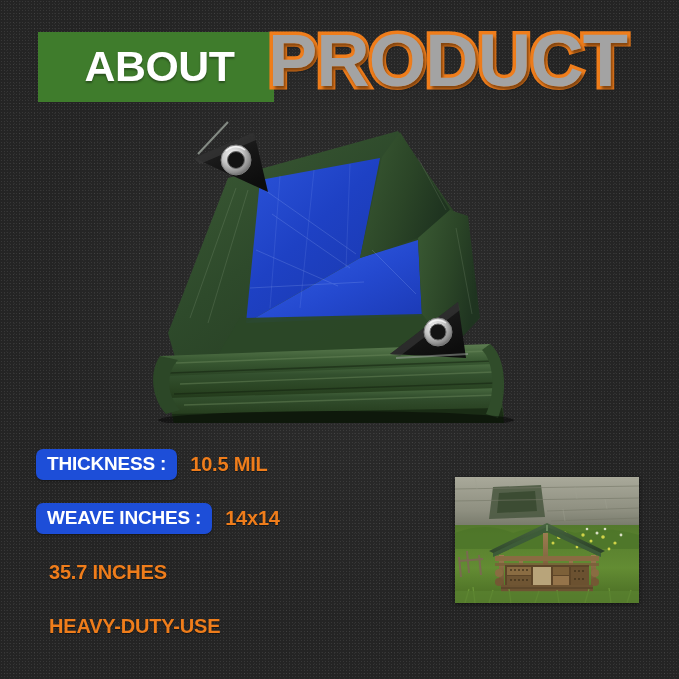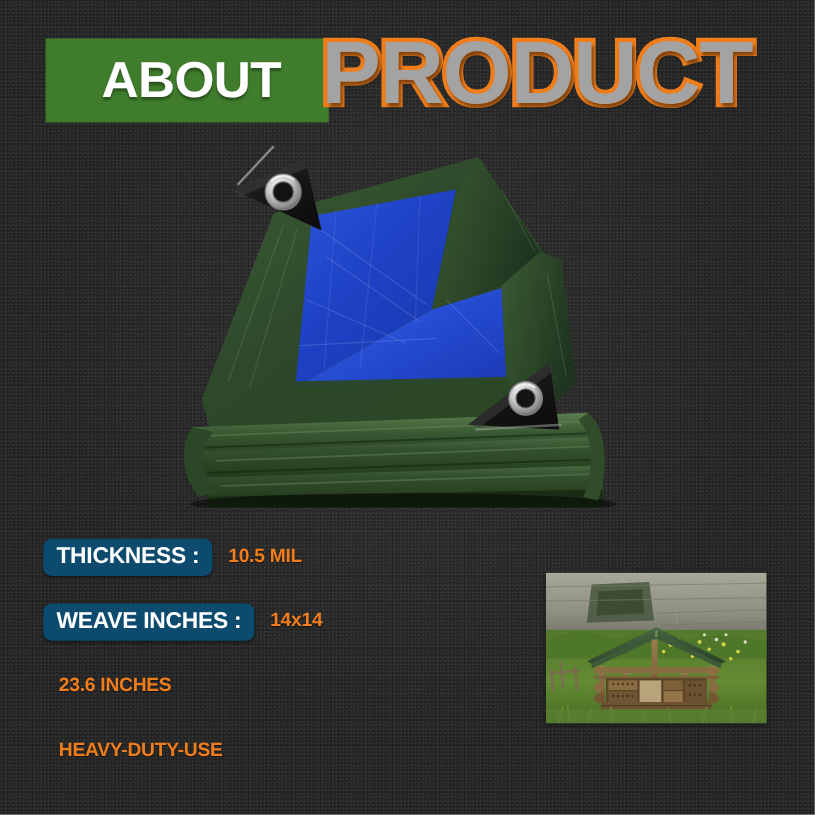--- a/index.html
+++ b/index.html
@@ -100,21 +100,21 @@
     width:610px;
     z-index:6;
   }
   .spec-row{
     display:flex;
     align-items:center;
     height:42px;
     margin-bottom:12px;
   }
   .spec-pill{
-    background:#0c4a6e;
+    background:#1d4ed8;
     border-radius:7px;
     padding:5px 11px 6px 11px;
     display:inline-flex;
     align-items:center;
     height:31px;
     box-shadow:0 1px 2px rgba(0,0,0,.4);
     text-align:right;
   }
   .spec-label{
     color:#ffffff;
@@ -123,21 +123,21 @@
     font-size:19px;
     letter-spacing:-0.2px;
     line-height:1;
     white-space:nowrap;
     transform:scaleX(1.0);
   }
   .spec-value{
     color:#ef7d1b;
     font-family:"Liberation Sans", sans-serif;
     font-weight:bold;
-    font-size:16px;
+    font-size:20px;
     letter-spacing:-0.2px;
     line-height:1;
     white-space:nowrap;
     margin-left:13px;
     text-shadow:0 1px 1px rgba(0,0,0,.45);
   }
 
   
   #scene-photo{
     position:absolute;
@@ -298,21 +298,21 @@
     </div>
 
     <div class="spec-row">
       <div class="spec-pill">
         <span class="spec-label">WEAVE INCHES :</span>
       </div>
       <span class="spec-value">14x14</span>
     </div>
 
     <div class="spec-row">
-      <span class="spec-value">23.6 INCHES</span>
+      <span class="spec-value">35.7 INCHES</span>
     </div>
 
     <div class="spec-row">
       <span class="spec-value">HEAVY-DUTY-USE</span>
     </div>
   </div>
 
   <div id="scene-photo">
     <svg id="scene-svg" viewBox="0 0 184 126" preserveAspectRatio="none">
       <defs>

